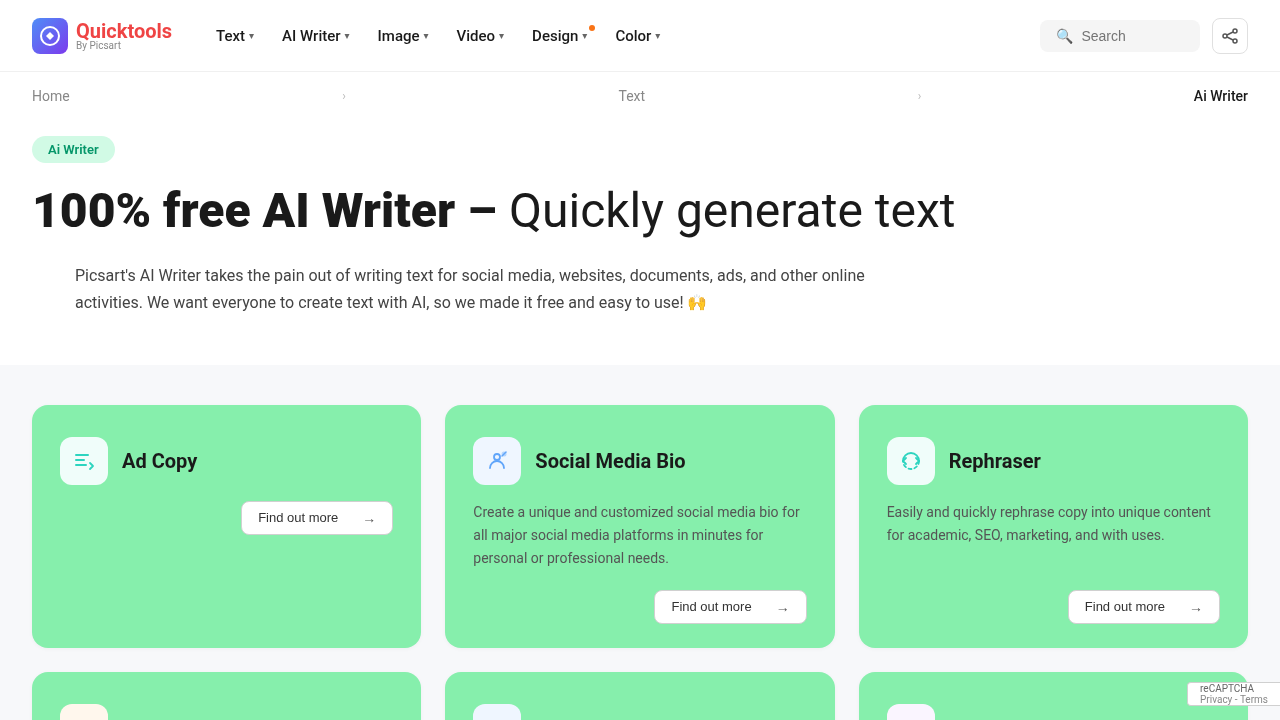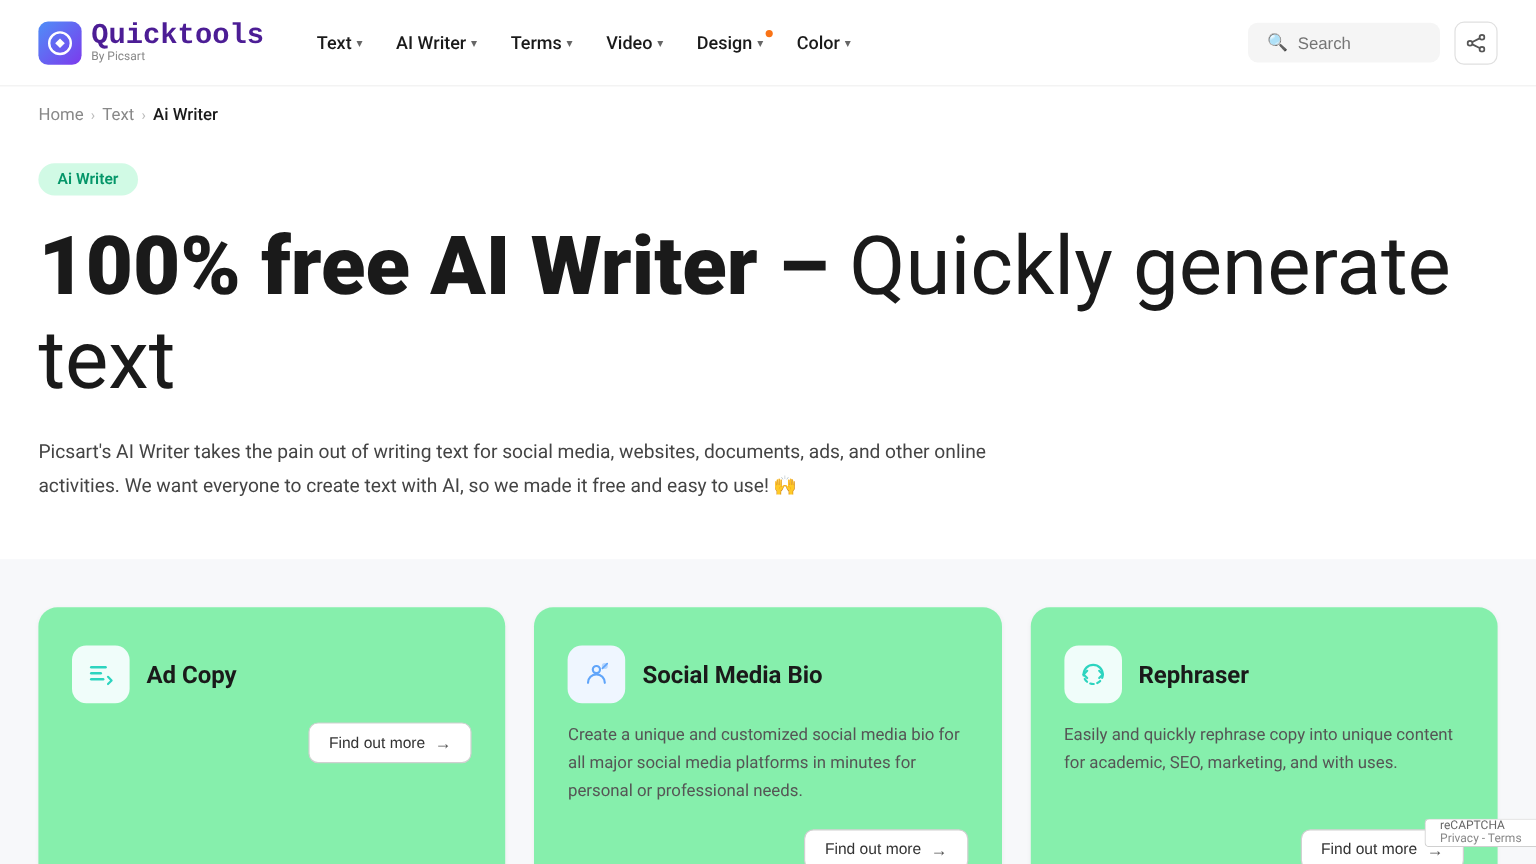--- a/index.html
+++ b/index.html
@@ -37,21 +37,21 @@
       display: flex; align-items: center; justify-content: center;
       color: #fff;
       font-weight: bold;
       font-size: 16px;
     }
     .logo-text {
       display: flex;
       flex-direction: column;
       line-height: 1;
     }
-    .logo-main { font-size: 24px; font-weight: 700; color: #4c1d95; font-family: Liberation Mono, monospace; }
+    .logo-main { font-size: 20px; font-weight: 700; color: #ef4444; }
     .logo-sub { font-size: 10px; color: #888; }
 
     nav { display: flex; align-items: center; gap: 4px; }
     .nav-item {
       display: flex;
       align-items: center;
       gap: 4px;
       padding: 8px 12px;
       border-radius: 6px;
       cursor: pointer;
@@ -100,52 +100,54 @@
     }
 
     
     .breadcrumb {
       display: flex;
       align-items: center;
       gap: 6px;
       padding: 16px 32px;
       font-size: 14px;
       color: #888;
+      justify-content: space-between;
     }
     .breadcrumb-sep { color: #bbb; font-size: 12px; }
     .breadcrumb a { color: #888; text-decoration: none; }
     .breadcrumb-current { color: #1a1a1a; font-weight: 500; }
 
     
     .hero {
       padding: 16px 32px 48px;
     }
     .hero-badge {
       display: inline-block;
       background: #d1fae5;
       color: #059669;
       font-size: 13px;
       font-weight: 600;
       padding: 6px 16px;
       border-radius: 20px;
       margin-bottom: 20px;
     }
     .hero-title {
-      font-size: 68px;
+      font-size: 48px;
       font-weight: 800;
       line-height: 1.15;
       margin-bottom: 24px;
       color: #1a1a1a;
     }
     .hero-title-light { font-weight: 400; }
     .hero-desc {
       font-size: 16px;
       line-height: 1.7;
       color: #444;
       max-width: 860px;
+      margin-left: 43px;
     }
 
     
     .cards-section {
       background: #f7f8fa;
       padding: 40px 32px;
     }
     .cards-grid {
       display: grid;
       grid-template-columns: repeat(3, 1fr);
@@ -190,21 +192,21 @@
       color: #555;
       flex: 1;
       margin-bottom: 20px;
     }
     .card-footer {
       display: flex;
       justify-content: flex-end;
     }
     .find-more-btn {
       display: flex;
-      gap: 8px;
+      gap: 24px;
       border: 1.5px solid #d0d0d0;
       border-radius: 8px;
       padding: 8px 16px;
       font-size: 13px;
       font-weight: 500;
       color: #333;
       background: #fff;
       cursor: pointer;
     }
     .arrow-icon { font-size: 14px; color: #555; }
@@ -251,21 +253,21 @@
     <nav>
       <div class="nav-item">
         <span>Text</span>
         <span class="nav-chevron">▾</span>
       </div>
       <div class="nav-item">
         <span>AI Writer</span>
         <span class="nav-chevron">▾</span>
       </div>
       <div class="nav-item">
-        <span>Terms</span>
+        <span>Image</span>
         <span class="nav-chevron">▾</span>
       </div>
       <div class="nav-item">
         <span>Video</span>
         <span class="nav-chevron">▾</span>
       </div>
       <div class="nav-item">
         <span>Design</span>
         <div class="nav-dot"></div>
         <span class="nav-chevron">▾</span>

